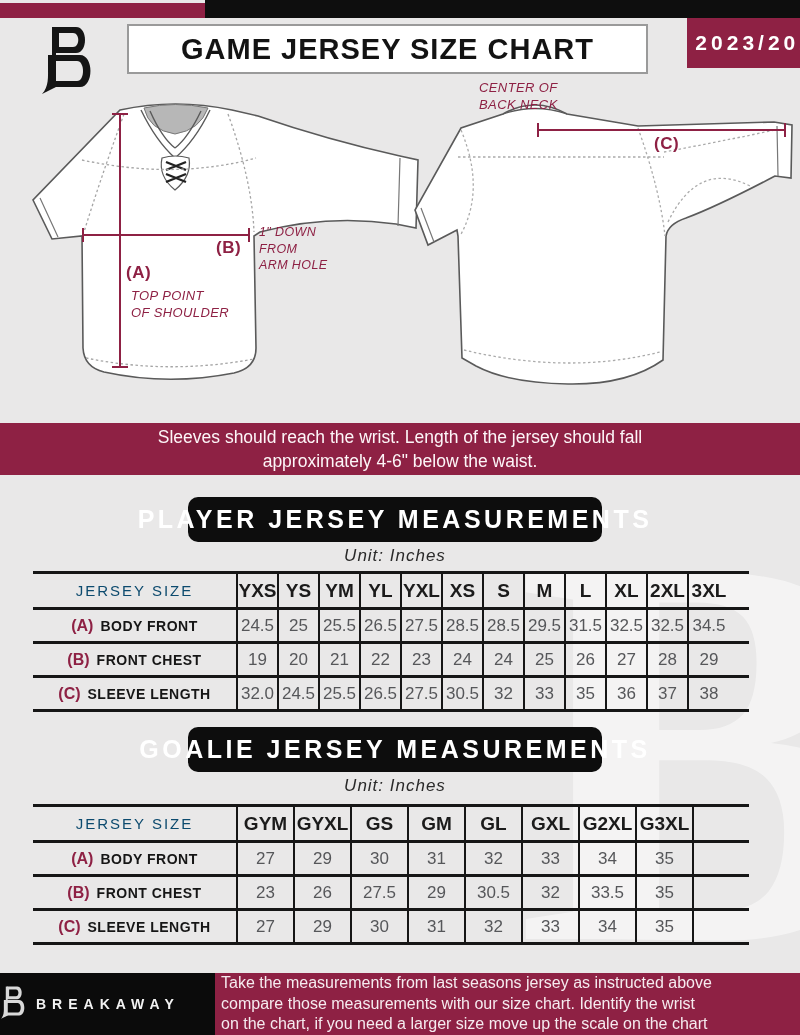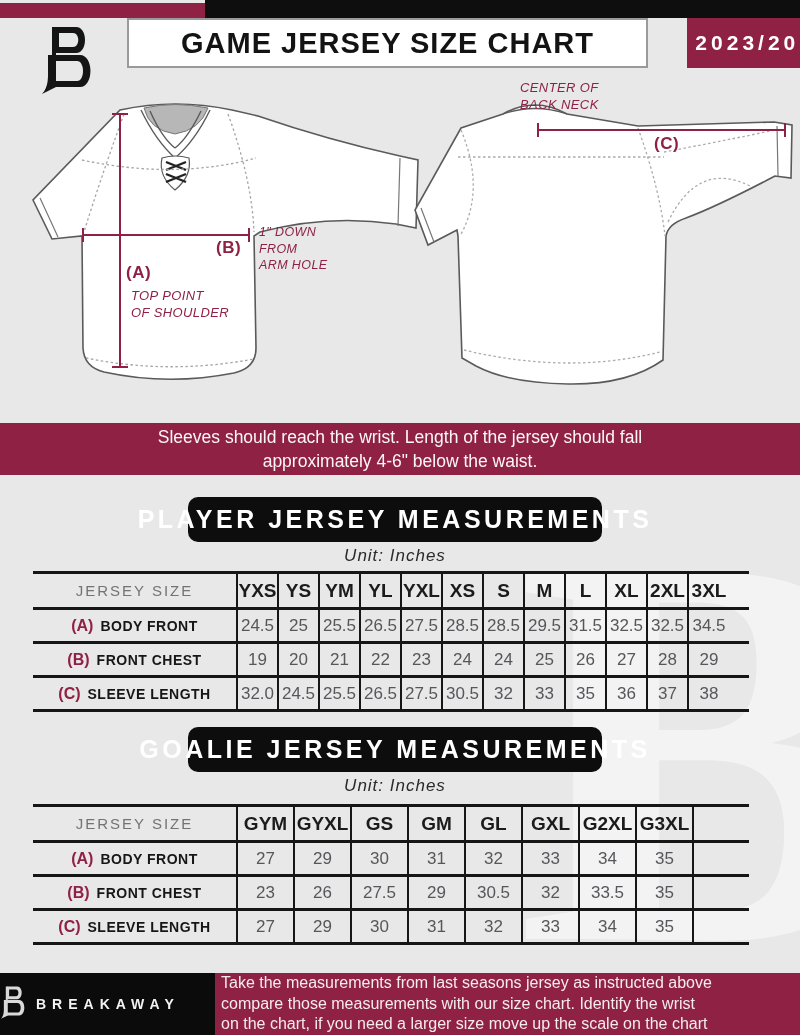--- a/index.html
+++ b/index.html
@@ -6,21 +6,21 @@
   body { background:#555; }
   .page {
     position:relative; width:800px; height:1035px;
     background:#e9e8e8; overflow:hidden;
     font-family:"Liberation Sans", sans-serif;
   }
   
   .top-black { position:absolute; left:205px; top:0; width:595px; height:18px; background:#0e0e0e; }
   .top-maroon { position:absolute; left:0; top:3px; width:205px; height:15px; background:#8e2144; }
   .title-box {
-    position:absolute; left:127px; top:18px; width:521px; height:50px;
+    position:absolute; left:127px; top:24px; width:521px; height:50px;
     background:#ffffff; border:2px solid #9a9a9a; z-index:2;
     display:flex; align-items:center; justify-content:center;
     font-size:29px; font-weight:bold; letter-spacing:1px; color:#131313;
   }
   .year-box {
     position:absolute; left:648px; top:18px; width:152px; height:50px;
     background:#8e2144; z-index:2; display:flex; align-items:center; justify-content:center;
     color:#fff; font-size:21px; font-weight:bold; letter-spacing:4px;margin-left:39px;
   }
   .logo-main { position:absolute; left:40px; top:24px; z-index:2; }
@@ -57,21 +57,21 @@
     position:absolute; left:33px; z-index:2;
     width:716px; table-layout:fixed; border-collapse:collapse;
   }
   .size-table td { border-bottom:3px solid #161616; text-align:center; vertical-align:middle; height:34px; overflow:hidden; }
   .size-table tr.hrow td { border-top:3px solid #161616; height:36px; }
   .size-table td + td { border-left:2px solid #161616; }
   .size-table td.no-left { border-left:none; }
   .size-table td.size-h { font-weight:bold; font-size:19px; color:#1b1b1b; }
   .size-table td.num { font-size:17px; color:#56575a; }
   .size-table td.label-cell { font-size:15px; }
-  .jersey-size-label { letter-spacing:2px; color:#737373; font-weight:500; font-size:15px; }
+  .jersey-size-label { letter-spacing:2px; color:#0c4a6e; font-weight:500; font-size:15px; }
   .rkey { color:#8e2144; font-weight:bold; font-size:16px; margin-right:7px; }
   .rname { color:#161616; font-weight:bold; font-size:14px; letter-spacing:.5px; }
   
   .footer-black {
     position:absolute; left:0; top:973px; width:233px; height:62px; background:#0b0b0b; z-index:2;
     display:flex; align-items:center; justify-content:flex-start; gap:10px;
   }
   .footer-brand { color:#f2f2f2; font-size:14px; font-weight:bold; letter-spacing:6px; }
   .footer-maroon {
     position:absolute; left:215px; top:973px; width:585px; height:62px; background:#8e2144; z-index:2;
@@ -133,21 +133,21 @@
   <div class="ann-note" style="left:131px; top:288px; font-size:13px;">
     <div>TOP POINT</div>
     <div>OF SHOULDER</div>
   </div>
   <div class="ann-key" style="left:216px; top:238px;">(B)</div>
   <div class="ann-note" style="left:259px; top:224px;">
     <div>1" DOWN</div>
     <div>FROM</div>
     <div>ARM HOLE</div>
   </div>
-  <div class="ann-note" style="left:520px; top:80px; font-size:13px;">
+  <div class="ann-note" style="left:479px; top:80px; font-size:13px;">
     <div>CENTER OF</div>
     <div>BACK NECK</div>
   </div>
   <div class="ann-key" style="left:654px; top:134px;">(C)</div>
 
   <div class="banner">
     <div>Sleeves should reach the wrist. Length of the jersey should fall</div>
     <div>approximately 4-6" below the waist.</div>
   </div>
 

